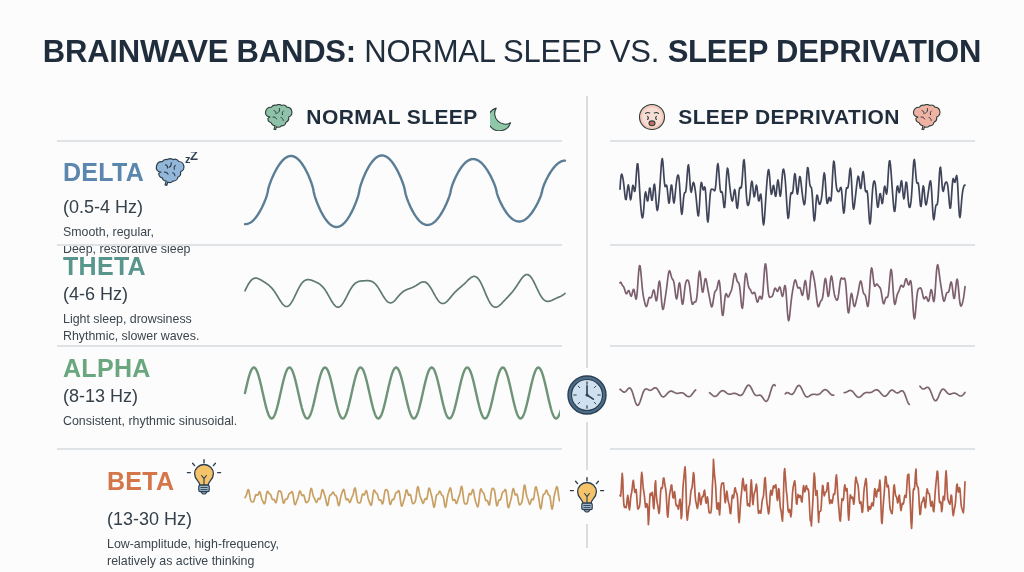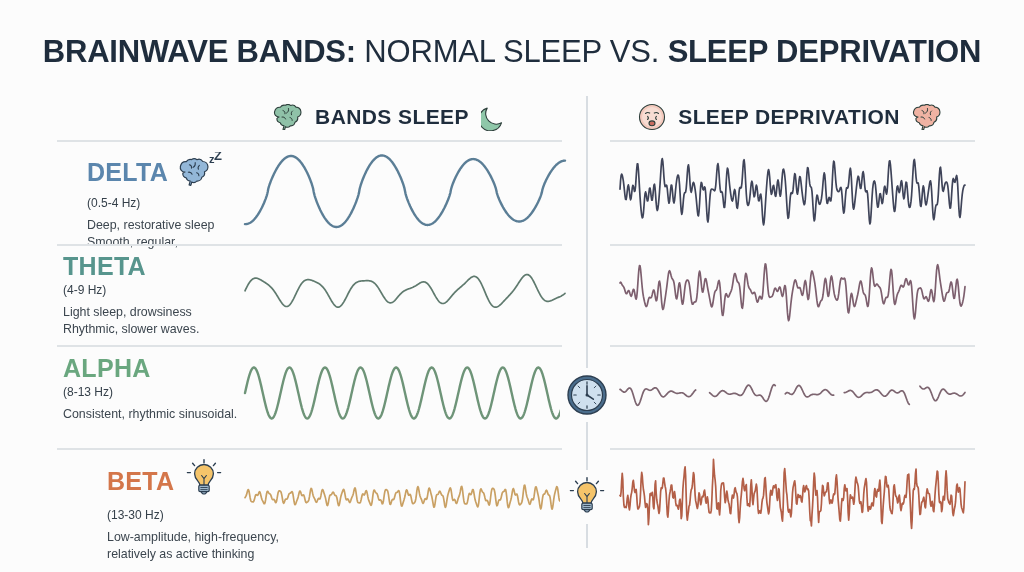--- a/index.html
+++ b/index.html
@@ -49,21 +49,21 @@
 
   .band-label{
     position:absolute;left:63px;width:215px;
   }
   .band-name{
     font-size:25px;font-weight:bold;letter-spacing:0.3px;line-height:1;
     display:inline-block;vertical-align:middle;
   }
   .band-icon-inline{display:inline-block;vertical-align:middle;margin-left:10px;}
   .band-freq{
-    font-size:12px;color:#35404a;margin-top:5px;line-height:1.15;
+    font-size:18px;color:#35404a;margin-top:5px;line-height:1.15;
   }
   .band-desc{
     font-size:12.4px;color:#3c464f;margin-top:6px;line-height:1.42;
   }
 
   .wave-box{position:absolute;}
   .wave-box svg{display:block;overflow:visible;}
 
   .center-icon{position:absolute;left:560px;width:54px;height:54px;
     display:flex;align-items:center;justify-content:center;}
@@ -77,21 +77,21 @@
     <span class="b">BRAINWAVE BANDS:</span><span class="n"> NORMAL SLEEP VS. </span><span class="b">SLEEP DEPRIVATION</span>
   </div>
 
   <div class="col-head" id="head-normal">
     <span class="head-icon">
       <svg width="30" height="26" viewBox="0 0 30 26">
         <path d="M6 13c-3 0-5-2.5-4.4-5.4C2.2 4.8 4.6 3 7.3 3.2 8.4 1.6 10.4.8 12.4 1.3c1.5-1 3.6-1 5.1.1 2-.8 4.3-.1 5.5 1.7 2.6.1 4.7 2.1 4.9 4.7.2 2.3-1.2 4.4-3.3 5.2.5 2.1-.6 4.3-2.6 5.2-.4 2.2-2.4 3.8-4.7 3.6-1.2 1.4-3.2 1.8-4.8.9l-.9 3.2-1.6-.5 1-3.5c-1.8-.2-3.3-1.5-3.8-3.2-2-.4-3.4-2.2-3.3-4.2A4.7 4.7 0 016 13z" fill="#8fc2a8" stroke="#2c3e3a" stroke-width="1.1" stroke-linejoin="round"></path>
         <path d="M10 6.5c1.6.4 2.3 1.8 2 3.3M15.5 4.5c.4 2.2-.3 3.6-2 4.6M19.5 7c-1.3 1-1.6 2.4-1 3.8M9 13c1.8-.3 3 .5 3.6 2M17 13.5c1.4.3 2.2 1.4 2.2 2.9" fill="none" stroke="#2c3e3a" stroke-width="1" stroke-linecap="round"></path>
       </svg>
     </span>
-    <span>BANDS SLEEP</span>
+    <span>NORMAL SLEEP</span>
     <span class="head-icon">
       <svg width="26" height="28" viewBox="0 0 26 28">
         <path d="M20.5 19.8A10.6 10.6 0 016.2 5.1a11.6 11.6 0 1014.3 14.7z" fill="#8fc7a9" stroke="#2c3e3a" stroke-width="1.1" stroke-linejoin="round"></path>
       </svg>
     </span>
   </div>
 
   <div class="col-head" id="head-deprived">
     <span class="head-icon">
       <svg width="28" height="28" viewBox="0 0 28 28">
@@ -110,51 +110,51 @@
       </svg>
     </span>
   </div>
 
   <div class="v-divider"></div>
 
   <div id="rows">
       <div class="row" style="top: 0px;">
         <div class="row-line-left" style="top: 140px;"></div>
         <div class="row-line-right" style="top: 140px;"></div>
-        <div class="band-label" style="top: 152px; margin-left: 24px;">
+        <div class="band-label" style="top: 152px;">
           <div><span class="band-name" style="color:#5b86ad">DELTA</span><span class="band-icon-inline">
     <svg width="46" height="36" viewBox="0 0 46 36">
       <path d="M7 20c-3.1 0-5.3-2.7-4.6-5.7C3 11.3 5.5 9.4 8.3 9.6 9.4 7.9 11.5 7 13.6 7.6c1.6-1.1 3.8-1 5.4.1 2.1-.9 4.5-.1 5.8 1.8 2.7.1 4.9 2.2 5.1 4.9.2 2.4-1.2 4.6-3.4 5.4.5 2.2-.6 4.5-2.7 5.5-.4 2.3-2.6 4-5 3.7-1.2 1.5-3.3 1.9-5 1l-1 3.4-1.7-.5 1.1-3.7c-1.9-.2-3.5-1.6-4-3.3-2.1-.5-3.5-2.4-3.4-4.5A4.9 4.9 0 017 20z" fill="#93b7d8" stroke="#2c3e50" stroke-width="1.2" stroke-linejoin="round"></path>
       <path d="M11.4 12.8c1.7.4 2.4 1.9 2.1 3.4M17.2 10.6c.4 2.3-.3 3.8-2.1 4.8M21.4 13.3c-1.3 1-1.6 2.5-1 4M10.3 20.2c1.9-.3 3.2.5 3.8 2.1M18.6 20.7c1.5.3 2.3 1.5 2.3 3" fill="none" stroke="#2c3e50" stroke-width="1.05" stroke-linecap="round"></path>
       <text x="31" y="11" font-family="Liberation Sans, sans-serif" font-size="11" font-weight="bold" fill="#2c3e50">z</text>
       <text x="36" y="7.5" font-family="Liberation Sans, sans-serif" font-size="13" font-weight="bold" fill="#2c3e50">Z</text>
     </svg></span></div>
           <div class="band-freq">(0.5-4 Hz)</div>
           <div class="band-desc">
+            <div>Smooth, regular,</div>
             <div>Deep, restorative sleep</div>
-            <div>Smooth, regular,</div>
           </div>
         </div>
         <div class="wave-box" style="left: 245px; top: 152px; width: 320px; height: 78px;">
           <svg width="320" height="78" viewBox="0 0 320 78">
             <path d="M0.00 72.12 L0.52 72.13 L1.03 72.10 L1.55 72.04 L2.06 71.95 L2.58 71.83 L3.10 71.67 L3.61 71.48 L4.13 71.26 L4.65 71.01 L5.16 70.72 L5.68 70.40 L6.19 70.05 L6.71 69.67 L7.23 69.25 L7.74 68.80 L8.26 68.32 L8.77 67.81 L9.29 67.26 L9.81 66.69 L10.32 66.08 L10.84 65.44 L11.35 64.76 L11.87 64.06 L12.39 63.32 L12.90 62.56 L13.42 61.76 L13.94 60.93 L14.45 60.06 L14.97 59.17 L15.48 58.24 L16.00 57.27 L16.52 56.28 L17.03 55.24 L17.55 54.17 L18.06 53.06 L18.58 51.91 L19.10 50.72 L19.61 49.47 L20.13 48.17 L20.65 46.81 L21.16 45.36 L21.68 43.80 L22.19 42.07 L22.71 39.95 L23.23 37.06 L23.74 35.16 L24.26 33.50 L24.77 31.98 L25.29 30.55 L25.81 29.19 L26.32 27.89 L26.84 26.64 L27.35 25.44 L27.87 24.27 L28.39 23.15 L28.90 22.06 L29.42 21.00 L29.94 19.98 L30.45 18.99 L30.97 18.03 L31.48 17.10 L32.00 16.21 L32.52 15.34 L33.03 14.50 L33.55 13.70 L34.06 12.93 L34.58 12.18 L35.10 11.47 L35.61 10.79 L36.13 10.14 L36.65 9.52 L37.16 8.93 L37.68 8.38 L38.19 7.85 L38.71 7.36 L39.23 6.91 L39.74 6.48 L40.26 6.09 L40.77 5.73 L41.29 5.40 L41.81 5.11 L42.32 4.85 L42.84 4.62 L43.35 4.43 L43.87 4.28 L44.39 4.15 L44.90 4.06 L45.42 4.01 L45.94 3.99 L46.45 4.00 L46.97 4.05 L47.48 4.14 L48.00 4.25 L48.52 4.41 L49.03 4.59 L49.55 4.82 L50.06 5.07 L50.58 5.36 L51.10 5.69 L51.61 6.05 L52.13 6.44 L52.65 6.87 L53.16 7.33 L53.68 7.82 L54.19 8.35 L54.71 8.91 L55.23 9.51 L55.74 10.14 L56.26 10.80 L56.77 11.50 L57.29 12.22 L57.81 12.99 L58.32 13.78 L58.84 14.61 L59.35 15.47 L59.87 16.36 L60.39 17.29 L60.90 18.25 L61.42 19.25 L61.94 20.28 L62.45 21.35 L62.97 22.45 L63.48 23.59 L64.00 24.78 L64.52 26.01 L65.03 27.28 L65.55 28.61 L66.06 30.01 L66.58 31.47 L67.10 33.04 L67.61 34.73 L68.13 36.66 L68.65 39.58 L69.16 41.93 L69.68 43.78 L70.19 45.44 L70.71 46.98 L71.23 48.43 L71.74 49.81 L72.26 51.14 L72.77 52.42 L73.29 53.65 L73.81 54.84 L74.32 55.99 L74.84 57.10 L75.35 58.18 L75.87 59.22 L76.39 60.23 L76.90 61.20 L77.42 62.14 L77.94 63.05 L78.45 63.93 L78.97 64.77 L79.48 65.58 L80.00 66.36 L80.52 67.11 L81.03 67.82 L81.55 68.50 L82.06 69.15 L82.58 69.76 L83.10 70.34 L83.61 70.89 L84.13 71.41 L84.65 71.89 L85.16 72.33 L85.68 72.74 L86.19 73.12 L86.71 73.46 L87.23 73.77 L87.74 74.04 L88.26 74.28 L88.77 74.49 L89.29 74.65 L89.81 74.79 L90.32 74.88 L90.84 74.94 L91.35 74.97 L91.87 74.96 L92.39 74.92 L92.90 74.84 L93.42 74.72 L93.94 74.57 L94.45 74.38 L94.97 74.16 L95.48 73.90 L96.00 73.61 L96.52 73.28 L97.03 72.92 L97.55 72.53 L98.06 72.09 L98.58 71.63 L99.10 71.13 L99.61 70.60 L100.13 70.03 L100.65 69.43 L101.16 68.79 L101.68 68.12 L102.19 67.42 L102.71 66.69 L103.23 65.92 L103.74 65.12 L104.26 64.29 L104.77 63.42 L105.29 62.52 L105.81 61.59 L106.32 60.62 L106.84 59.62 L107.35 58.59 L107.87 57.52 L108.39 56.41 L108.90 55.27 L109.42 54.09 L109.94 52.86 L110.45 51.59 L110.97 50.28 L111.48 48.90 L112.00 47.46 L112.52 45.94 L113.03 44.30 L113.55 42.51 L114.06 40.37 L114.58 37.28 L115.10 35.22 L115.61 33.46 L116.13 31.85 L116.65 30.34 L117.16 28.92 L117.68 27.55 L118.19 26.25 L118.71 24.99 L119.23 23.78 L119.74 22.61 L120.26 21.48 L120.77 20.39 L121.29 19.34 L121.81 18.32 L122.32 17.33 L122.84 16.38 L123.35 15.46 L123.87 14.58 L124.39 13.73 L124.90 12.91 L125.42 12.13 L125.94 11.38 L126.45 10.66 L126.97 9.98 L127.48 9.32 L128.00 8.71 L128.52 8.12 L129.03 7.57 L129.55 7.06 L130.06 6.57 L130.58 6.13 L131.10 5.71 L131.61 5.33 L132.13 4.99 L132.65 4.68 L133.16 4.40 L133.68 4.16 L134.19 3.96 L134.71 3.79 L135.23 3.65 L135.74 3.55 L136.26 3.49 L136.77 3.46 L137.29 3.46 L137.81 3.50 L138.32 3.58 L138.84 3.69 L139.35 3.83 L139.87 4.01 L140.39 4.23 L140.90 4.48 L141.42 4.76 L141.94 5.08 L142.45 5.43 L142.97 5.81 L143.48 6.23 L144.00 6.68 L144.52 7.17 L145.03 7.69 L145.55 8.24 L146.06 8.82 L146.58 9.44 L147.10 10.09 L147.61 10.77 L148.13 11.48 L148.65 12.23 L149.16 13.00 L149.68 13.81 L150.19 14.65 L150.71 15.52 L151.23 16.42 L151.74 17.36 L152.26 18.32 L152.77 19.32 L153.29 20.35 L153.81 21.41 L154.32 22.51 L154.84 23.65 L155.35 24.82 L155.87 26.04 L156.39 27.30 L156.90 28.61 L157.42 29.97 L157.94 31.41 L158.45 32.93 L158.97 34.57 L159.48 36.42 L160.00 39.00 L160.52 41.57 L161.03 43.42 L161.55 45.05 L162.06 46.56 L162.58 47.98 L163.10 49.33 L163.61 50.62 L164.13 51.85 L164.65 53.04 L165.16 54.19 L165.68 55.29 L166.19 56.36 L166.71 57.39 L167.23 58.39 L167.74 59.35 L168.26 60.28 L168.77 61.17 L169.29 62.03 L169.81 62.86 L170.32 63.66 L170.84 64.42 L171.35 65.15 L171.87 65.85 L172.39 66.52 L172.90 67.15 L173.42 67.76 L173.94 68.33 L174.45 68.86 L174.97 69.37 L175.48 69.84 L176.00 70.27 L176.52 70.68 L177.03 71.05 L177.55 71.39 L178.06 71.69 L178.58 71.96 L179.10 72.20 L179.61 72.41 L180.13 72.58 L180.65 72.72 L181.16 72.82 L181.68 72.89 L182.19 72.93 L182.71 72.93 L183.23 72.90 L183.74 72.84 L184.26 72.75 L184.77 72.62 L185.29 72.45 L185.81 72.26 L186.32 72.03 L186.84 71.77 L187.35 71.48 L187.87 71.15 L188.39 70.80 L188.90 70.41 L189.42 69.99 L189.94 69.54 L190.45 69.05 L190.97 68.54 L191.48 67.99 L192.00 67.42 L192.52 66.81 L193.03 66.18 L193.55 65.51 L194.06 64.81 L194.58 64.09 L195.10 63.33 L195.61 62.55 L196.13 61.74 L196.65 60.89 L197.16 60.02 L197.68 59.12 L198.19 58.19 L198.71 57.22 L199.23 56.23 L199.74 55.20 L200.26 54.15 L200.77 53.05 L201.29 51.92 L201.81 50.75 L202.32 49.54 L202.84 48.28 L203.35 46.96 L203.87 45.57 L204.39 44.09 L204.90 42.46 L205.42 40.57 L205.94 37.74 L206.45 35.79 L206.97 34.15 L207.48 32.67 L208.00 31.28 L208.52 29.97 L209.03 28.73 L209.55 27.54 L210.06 26.39 L210.58 25.29 L211.10 24.23 L211.61 23.20 L212.13 22.21 L212.65 21.25 L213.16 20.33 L213.68 19.44 L214.19 18.58 L214.71 17.76 L215.23 16.96 L215.74 16.19 L216.26 15.46 L216.77 14.76 L217.29 14.08 L217.81 13.44 L218.32 12.83 L218.84 12.24 L219.35 11.69 L219.87 11.17 L220.39 10.68 L220.90 10.22 L221.42 9.80 L221.94 9.40 L222.45 9.03 L222.97 8.70 L223.48 8.40 L224.00 8.12 L224.52 7.88 L225.03 7.67 L225.55 7.49 L226.06 7.35 L226.58 7.23 L227.10 7.15 L227.61 7.09 L228.13 7.07 L228.65 7.08 L229.16 7.12 L229.68 7.20 L230.19 7.30 L230.71 7.43 L231.23 7.60 L231.74 7.80 L232.26 8.02 L232.77 8.28 L233.29 8.57 L233.81 8.88 L234.32 9.23 L234.84 9.61 L235.35 10.02 L235.87 10.45 L236.39 10.92 L236.90 11.41 L237.42 11.94 L237.94 12.49 L238.45 13.07 L238.97 13.68 L239.48 14.32 L240.00 14.98 L240.52 15.67 L241.03 16.40 L241.55 17.14 L242.06 17.92 L242.58 18.72 L243.10 19.56 L243.61 20.42 L244.13 21.30 L244.65 22.22 L245.16 23.17 L245.68 24.15 L246.19 25.16 L246.71 26.20 L247.23 27.28 L247.74 28.40 L248.26 29.56 L248.77 30.77 L249.29 32.04 L249.81 33.39 L250.32 34.83 L250.84 36.45 L251.35 38.50 L251.87 41.04 L252.39 42.72 L252.90 44.20 L253.42 45.56 L253.94 46.83 L254.45 48.05 L254.97 49.20 L255.48 50.31 L256.00 51.38 L256.52 52.41 L257.03 53.40 L257.55 54.36 L258.06 55.29 L258.58 56.18 L259.10 57.05 L259.61 57.88 L260.13 58.69 L260.65 59.47 L261.16 60.21 L261.68 60.93 L262.19 61.62 L262.71 62.28 L263.23 62.92 L263.74 63.52 L264.26 64.10 L264.77 64.64 L265.29 65.16 L265.81 65.65 L266.32 66.11 L266.84 66.55 L267.35 66.95 L267.87 67.32 L268.39 67.67 L268.90 67.98 L269.42 68.27 L269.94 68.52 L270.45 68.75 L270.97 68.94 L271.48 69.11 L272.00 69.25 L272.52 69.36 L273.03 69.43 L273.55 69.48 L274.06 69.50 L274.58 69.49 L275.10 69.45 L275.61 69.38 L276.13 69.27 L276.65 69.14 L277.16 68.98 L277.68 68.79 L278.19 68.58 L278.71 68.33 L279.23 68.05 L279.74 67.75 L280.26 67.41 L280.77 67.05 L281.29 66.66 L281.81 66.23 L282.32 65.79 L282.84 65.31 L283.35 64.80 L283.87 64.27 L284.39 63.71 L284.90 63.12 L285.42 62.51 L285.94 61.87 L286.45 61.20 L286.97 60.50 L287.48 59.77 L288.00 59.02 L288.52 58.24 L289.03 57.44 L289.55 56.60 L290.06 55.74 L290.58 54.84 L291.10 53.92 L291.61 52.97 L292.13 51.98 L292.65 50.96 L293.16 49.91 L293.68 48.81 L294.19 47.67 L294.71 46.47 L295.23 45.21 L295.74 43.87 L296.26 42.40 L296.77 40.72 L297.29 38.16 L297.81 36.28 L298.32 34.74 L298.84 33.35 L299.35 32.06 L299.87 30.84 L300.39 29.68 L300.90 28.57 L301.42 27.50 L301.94 26.46 L302.45 25.46 L302.97 24.50 L303.48 23.57 L304.00 22.67 L304.52 21.79 L305.03 20.95 L305.55 20.13 L306.06 19.35 L306.58 18.58 L307.10 17.85 L307.61 17.15 L308.13 16.47 L308.65 15.82 L309.16 15.20 L309.68 14.60 L310.19 14.03 L310.71 13.49 L311.23 12.98 L311.74 12.49 L312.26 12.04 L312.77 11.61 L313.29 11.21 L313.81 10.84 L314.32 10.49 L314.84 10.18 L315.35 9.89 L315.87 9.64 L316.39 9.41 L316.90 9.21 L317.42 9.04 L317.94 8.90 L318.45 8.79 L318.97 8.71 L319.48 8.66 L320.00 8.64" fill="none" stroke="#5b7e96" stroke-width="2.4" stroke-linecap="round" stroke-linejoin="round"></path>
           </svg>
         </div>
         <div class="wave-box" style="left: 620px; top: 152px; width: 345px; height: 78px;">
           <svg width="345" height="78" viewBox="0 0 345 78">
             <path d="M0.00 37.17 L0.56 28.47 L1.11 23.55 L1.67 22.16 L2.23 23.19 L2.78 25.58 L3.34 28.94 L3.90 33.34 L4.45 38.61 L5.01 43.79 L5.56 47.27 L6.12 47.60 L6.68 44.47 L7.23 39.28 L7.79 34.60 L8.35 32.91 L8.90 35.19 L9.46 40.28 L10.02 45.44 L10.57 47.85 L11.13 46.20 L11.69 41.46 L12.24 36.24 L12.80 33.32 L13.35 33.88 L13.91 36.85 L14.47 39.47 L15.02 38.90 L15.58 33.91 L16.14 25.68 L16.69 17.22 L17.25 11.91 L17.81 11.84 L18.36 17.04 L18.92 25.77 L19.48 35.65 L20.03 44.84 L20.59 52.54 L21.15 58.72 L21.70 63.34 L22.26 65.88 L22.81 65.45 L23.37 61.56 L23.93 54.88 L24.48 47.42 L25.04 41.79 L25.60 39.88 L26.15 41.82 L26.71 45.76 L27.27 48.85 L27.82 48.85 L28.38 45.42 L28.94 40.33 L29.49 36.45 L30.05 36.03 L30.60 39.32 L31.16 44.37 L31.72 48.13 L32.27 48.19 L32.83 44.19 L33.39 38.12 L33.94 33.21 L34.50 32.21 L35.06 35.98 L35.61 43.13 L36.17 50.89 L36.73 56.52 L37.28 58.51 L37.84 56.90 L38.40 52.67 L38.95 46.84 L39.51 39.86 L40.06 31.80 L40.62 22.98 L41.18 14.55 L41.73 8.45 L42.29 6.60 L42.85 9.75 L43.40 16.80 L43.96 25.07 L44.52 31.59 L45.07 34.57 L45.63 34.36 L46.19 33.12 L46.74 33.50 L47.30 36.96 L47.85 42.81 L48.41 48.54 L48.97 51.25 L49.52 49.40 L50.08 43.78 L50.64 37.20 L51.19 32.99 L51.75 33.24 L52.31 37.72 L52.86 44.10 L53.42 49.29 L53.98 50.96 L54.53 48.59 L55.09 43.37 L55.65 37.22 L56.20 31.74 L56.76 27.58 L57.31 24.72 L57.87 23.12 L58.43 23.29 L58.98 26.20 L59.54 32.47 L60.10 41.56 L60.65 51.42 L61.21 59.14 L61.77 62.31 L62.32 60.24 L62.88 54.40 L63.44 47.70 L63.99 42.83 L64.55 40.88 L65.10 40.74 L65.66 39.95 L66.22 36.33 L66.77 29.45 L67.33 21.14 L67.89 14.62 L68.44 12.75 L69.00 16.43 L69.56 24.12 L70.11 32.59 L70.67 38.57 L71.23 40.35 L71.78 38.35 L72.34 34.60 L72.90 31.43 L73.45 30.31 L74.01 31.40 L74.56 34.01 L75.12 37.44 L75.68 41.53 L76.23 46.57 L76.79 52.62 L77.35 58.79 L77.90 63.24 L78.46 63.90 L79.02 59.71 L79.57 51.50 L80.13 41.88 L80.69 34.09 L81.24 30.44 L81.80 31.15 L82.35 34.33 L82.91 37.24 L83.47 37.92 L84.02 36.44 L84.58 34.85 L85.14 35.86 L85.69 41.19 L86.25 50.28 L86.81 60.37 L87.36 67.85 L87.92 70.00 L88.48 66.33 L89.03 58.62 L89.59 49.91 L90.15 42.88 L90.70 38.77 L91.26 37.24 L91.81 37.08 L92.37 37.23 L92.93 37.38 L93.48 37.74 L94.04 38.43 L94.60 38.83 L95.15 37.67 L95.71 33.82 L96.27 27.27 L96.82 19.60 L97.38 13.54 L97.94 11.66 L98.49 14.98 L99.05 22.28 L99.60 30.69 L100.16 37.18 L100.72 40.16 L101.27 40.24 L101.83 39.73 L102.39 41.10 L102.94 45.29 L103.50 51.04 L104.06 55.42 L104.61 55.49 L105.17 49.99 L105.73 40.12 L106.28 29.01 L106.84 20.26 L107.40 16.20 L107.95 17.15 L108.51 21.63 L109.06 27.51 L109.62 33.15 L110.18 37.97 L110.73 42.11 L111.29 45.70 L111.85 48.30 L112.40 49.02 L112.96 47.27 L113.52 43.51 L114.07 39.48 L114.63 37.49 L115.19 39.12 L115.74 44.24 L116.30 50.74 L116.85 55.58 L117.41 56.35 L117.97 52.60 L118.52 46.07 L119.08 39.72 L119.64 35.97 L120.19 35.32 L120.75 36.13 L121.31 35.64 L121.86 31.73 L122.42 24.33 L122.98 15.66 L123.53 9.15 L124.09 7.70 L124.65 12.26 L125.20 21.44 L125.76 32.35 L126.31 42.05 L126.87 48.80 L127.43 52.35 L127.98 53.44 L128.54 52.83 L129.10 50.75 L129.65 47.01 L130.21 41.68 L130.77 35.73 L131.32 30.96 L131.88 29.21 L132.44 31.30 L132.99 36.27 L133.55 41.68 L134.10 44.79 L134.66 44.09 L135.22 40.20 L135.77 35.56 L136.33 33.08 L136.89 34.46 L137.44 39.21 L138.00 44.91 L138.56 48.66 L139.11 48.81 L139.67 45.97 L140.23 42.72 L140.78 42.12 L141.34 45.99 L141.90 53.81 L142.45 63.00 L143.01 70.18 L143.56 72.83 L144.12 70.29 L144.68 63.72 L145.23 55.12 L145.79 46.24 L146.35 37.97 L146.90 30.50 L147.46 24.03 L148.02 19.32 L148.57 17.57 L149.13 19.67 L149.69 25.35 L150.24 32.77 L150.80 39.22 L151.35 42.34 L151.91 41.41 L152.47 37.82 L153.02 34.28 L153.58 33.30 L154.14 35.70 L154.69 40.12 L155.25 43.81 L155.81 44.26 L156.36 40.76 L156.92 34.88 L157.48 29.68 L158.03 27.94 L158.59 30.62 L159.15 36.26 L159.70 41.80 L160.26 44.19 L160.81 41.96 L161.37 35.82 L161.93 28.11 L162.48 21.49 L163.04 17.71 L163.60 17.13 L164.15 19.13 L164.71 23.02 L165.27 28.53 L165.82 35.81 L166.38 44.73 L166.94 54.22 L167.49 62.21 L168.05 66.39 L168.60 65.43 L169.16 59.87 L169.72 52.09 L170.27 45.15 L170.83 41.27 L171.39 40.67 L171.94 41.52 L172.50 41.19 L173.06 37.89 L173.61 31.90 L174.17 25.49 L174.73 21.69 L175.28 22.54 L175.84 27.78 L176.40 34.95 L176.95 40.60 L177.51 42.15 L178.06 39.14 L178.62 33.31 L179.18 27.59 L179.73 24.54 L180.29 25.16 L180.85 28.81 L181.40 33.93 L181.96 39.09 L182.52 43.65 L183.07 47.58 L183.63 50.80 L184.19 52.65 L184.74 51.87 L185.30 47.41 L185.85 39.35 L186.41 29.45 L186.97 20.62 L187.52 15.69 L188.08 15.97 L188.64 20.54 L189.19 26.79 L189.75 31.89 L190.31 34.35 L190.86 34.86 L191.42 35.73 L191.98 39.36 L192.53 46.61 L193.09 56.04 L193.65 64.53 L194.20 68.86 L194.76 67.45 L195.31 61.20 L195.87 53.01 L196.43 46.23 L196.98 43.08 L197.54 43.78 L198.10 46.83 L198.65 50.10 L199.21 52.06 L199.77 52.30 L200.32 51.25 L200.88 49.39 L201.44 46.64 L201.99 42.49 L202.55 36.63 L203.10 29.75 L203.66 23.71 L204.22 20.87 L204.77 22.85 L205.33 29.43 L205.89 38.40 L206.44 46.53 L207.00 51.13 L207.56 51.44 L208.11 48.89 L208.67 46.13 L209.23 45.35 L209.78 46.89 L210.34 48.98 L210.90 48.79 L211.45 44.17 L212.01 35.11 L212.56 23.91 L213.12 14.20 L213.68 9.15 L214.23 9.97 L214.79 15.54 L215.35 23.23 L215.90 30.32 L216.46 35.21 L217.02 37.83 L217.57 39.00 L218.13 39.54 L218.69 39.65 L219.24 39.04 L219.80 37.55 L220.35 35.83 L220.91 35.32 L221.47 37.56 L222.02 43.06 L222.58 50.61 L223.14 57.58 L223.69 61.13 L224.25 59.65 L224.81 53.76 L225.36 45.99 L225.92 39.42 L226.48 36.03 L227.03 35.63 L227.59 36.14 L228.15 34.97 L228.70 30.74 L229.26 24.29 L229.81 18.39 L230.37 16.23 L230.93 19.71 L231.48 28.34 L232.04 39.44 L232.60 49.46 L233.15 55.66 L233.71 57.10 L234.27 54.67 L234.82 50.15 L235.38 45.05 L235.94 40.06 L236.49 35.16 L237.05 30.38 L237.60 26.34 L238.16 24.21 L238.72 24.94 L239.27 28.39 L239.83 33.00 L240.39 36.31 L240.94 36.28 L241.50 32.46 L242.06 26.50 L242.61 21.33 L243.17 19.65 L243.73 22.45 L244.28 28.43 L244.84 34.81 L245.40 38.94 L245.95 39.89 L246.51 38.96 L247.06 38.89 L247.62 42.17 L248.18 49.47 L248.73 59.06 L249.29 67.64 L249.85 71.97 L250.40 70.43 L250.96 63.70 L251.52 54.19 L252.07 44.70 L252.63 37.22 L253.19 32.34 L253.74 29.73 L254.30 28.89 L254.85 29.83 L255.41 32.94 L255.97 38.32 L256.52 45.14 L257.08 51.50 L257.64 55.20 L258.19 54.89 L258.75 51.02 L259.31 45.76 L259.86 41.97 L260.42 41.61 L260.98 44.62 L261.53 48.93 L262.09 51.61 L262.65 50.62 L263.20 46.00 L263.76 39.89 L264.31 35.28 L264.87 34.26 L265.43 36.72 L265.98 40.40 L266.54 42.11 L267.10 39.53 L267.65 32.47 L268.21 22.98 L268.77 14.27 L269.32 9.14 L269.88 8.78 L270.44 12.64 L270.99 19.12 L271.55 26.67 L272.10 34.45 L272.66 42.23 L273.22 49.69 L273.77 55.95 L274.33 59.49 L274.89 59.00 L275.44 54.29 L276.00 46.86 L276.56 39.42 L277.11 34.70 L277.67 33.97 L278.23 36.40 L278.78 39.50 L279.34 40.61 L279.90 38.48 L280.45 34.04 L281.01 29.89 L281.56 28.72 L282.12 31.73 L282.68 37.75 L283.23 43.86 L283.79 46.95 L284.35 45.48 L284.90 40.28 L285.46 34.11 L286.02 30.17 L286.57 30.46 L287.13 34.91 L287.69 41.71 L288.24 48.41 L288.80 53.18 L289.35 55.35 L289.91 55.23 L290.47 53.25 L291.02 49.41 L291.58 43.31 L292.14 34.80 L292.69 24.75 L293.25 15.23 L293.81 8.84 L294.36 7.48 L294.92 11.22 L295.48 18.11 L296.03 25.11 L296.59 29.69 L297.15 31.10 L297.70 30.76 L298.26 31.24 L298.81 34.58 L299.37 40.95 L299.93 48.35 L300.48 53.68 L301.04 54.46 L301.60 50.34 L302.15 43.35 L302.71 36.87 L303.27 33.91 L303.82 35.62 L304.38 40.85 L304.94 47.02 L305.49 51.51 L306.05 52.91 L306.60 51.40 L307.16 48.13 L307.72 44.29 L308.27 40.43 L308.83 36.55 L309.39 32.70 L309.94 29.62 L310.50 28.81 L311.06 31.74 L311.61 38.84 L312.17 48.79 L312.73 58.77 L313.28 65.69 L313.84 67.67 L314.40 65.01 L314.95 59.97 L315.51 55.41 L316.06 53.14 L316.62 52.90 L317.18 52.56 L317.73 49.57 L318.29 42.62 L318.85 32.67 L319.40 22.67 L319.96 16.10 L320.52 15.14 L321.07 19.60 L321.63 27.09 L322.19 34.30 L322.74 38.63 L323.30 39.28 L323.85 37.23 L324.41 34.25 L324.97 31.84 L325.52 30.52 L326.08 30.07 L326.64 30.18 L327.19 31.11 L327.75 33.65 L328.31 38.44 L328.86 45.10 L329.42 51.87 L329.98 56.21 L330.53 56.00 L331.09 50.84 L331.65 42.43 L332.20 33.88 L332.76 28.13 L333.31 26.46 L333.87 27.89 L334.43 29.95 L334.98 30.26 L335.54 28.08 L336.10 24.87 L336.65 23.47 L337.21 26.42 L337.77 34.38 L338.32 45.57 L338.88 56.52 L339.44 63.76 L339.99 65.40 L340.55 61.85 L341.10 55.27 L341.66 48.24 L342.22 42.55 L342.77 38.65 L343.33 36.05 L343.89 34.19 L344.44 33.05 L345.00 33.08" fill="none" stroke="#3f4459" stroke-width="1.7" stroke-linecap="round" stroke-linejoin="round"></path>
           </svg>
         </div>
       </div>
       <div class="row" style="top: 0px;">
         <div class="row-line-left" style="top: 244px;"></div>
         <div class="row-line-right" style="top: 244px;"></div>
         <div class="band-label" style="top: 254px;">
           <div><span class="band-name" style="color:#57958d">THETA</span></div>
-          <div class="band-freq">(4-9 Hz)</div>
+          <div class="band-freq">(4-6 Hz)</div>
           <div class="band-desc">
             <div>Light sleep, drowsiness</div>
             <div>Rhythmic, slower waves.</div>
           </div>
         </div>
         <div class="wave-box" style="left: 245px; top: 258px; width: 320px; height: 66px;">
           <svg width="320" height="66" viewBox="0 0 320 66">
             <path d="M0.00 32.76 L0.52 31.67 L1.03 30.61 L1.55 29.57 L2.06 28.56 L2.58 27.60 L3.10 26.67 L3.61 25.80 L4.13 24.98 L4.65 24.22 L5.16 23.52 L5.68 22.89 L6.19 22.32 L6.71 21.82 L7.23 21.38 L7.74 21.02 L8.26 20.72 L8.77 20.48 L9.29 20.31 L9.81 20.20 L10.32 20.14 L10.84 20.14 L11.35 20.18 L11.87 20.27 L12.39 20.39 L12.90 20.56 L13.42 20.75 L13.94 20.97 L14.45 21.22 L14.97 21.48 L15.48 21.76 L16.00 22.05 L16.52 22.35 L17.03 22.65 L17.55 22.97 L18.06 23.29 L18.58 23.61 L19.10 23.93 L19.61 24.26 L20.13 24.59 L20.65 24.93 L21.16 25.27 L21.68 25.62 L22.19 25.98 L22.71 26.36 L23.23 26.75 L23.74 27.16 L24.26 27.59 L24.77 28.04 L25.29 28.52 L25.81 29.02 L26.32 29.56 L26.84 30.12 L27.35 30.72 L27.87 31.35 L28.39 32.01 L28.90 32.71 L29.42 33.43 L29.94 34.19 L30.45 34.97 L30.97 35.78 L31.48 36.61 L32.00 37.45 L32.52 38.30 L33.03 39.16 L33.55 40.02 L34.06 40.88 L34.58 41.72 L35.10 42.54 L35.61 43.34 L36.13 44.10 L36.65 44.82 L37.16 45.50 L37.68 46.12 L38.19 46.68 L38.71 47.18 L39.23 47.60 L39.74 47.95 L40.26 48.21 L40.77 48.39 L41.29 48.48 L41.81 48.49 L42.32 48.40 L42.84 48.21 L43.35 47.94 L43.87 47.58 L44.39 47.12 L44.90 46.59 L45.42 45.97 L45.94 45.27 L46.45 44.50 L46.97 43.67 L47.48 42.78 L48.00 41.83 L48.52 40.85 L49.03 39.82 L49.55 38.77 L50.06 37.69 L50.58 36.61 L51.10 35.52 L51.61 34.44 L52.13 33.36 L52.65 32.31 L53.16 31.28 L53.68 30.29 L54.19 29.34 L54.71 28.43 L55.23 27.57 L55.74 26.76 L56.26 26.02 L56.77 25.33 L57.29 24.70 L57.81 24.13 L58.32 23.63 L58.84 23.18 L59.35 22.80 L59.87 22.48 L60.39 22.22 L60.90 22.01 L61.42 21.85 L61.94 21.74 L62.45 21.67 L62.97 21.65 L63.48 21.66 L64.00 21.71 L64.52 21.78 L65.03 21.88 L65.55 22.01 L66.06 22.15 L66.58 22.30 L67.10 22.47 L67.61 22.65 L68.13 22.84 L68.65 23.04 L69.16 23.25 L69.68 23.46 L70.19 23.68 L70.71 23.91 L71.23 24.15 L71.74 24.40 L72.26 24.66 L72.77 24.94 L73.29 25.24 L73.81 25.55 L74.32 25.89 L74.84 26.26 L75.35 26.65 L75.87 27.08 L76.39 27.54 L76.90 28.03 L77.42 28.56 L77.94 29.13 L78.45 29.74 L78.97 30.39 L79.48 31.08 L80.00 31.80 L80.52 32.57 L81.03 33.36 L81.55 34.19 L82.06 35.05 L82.58 35.93 L83.10 36.83 L83.61 37.75 L84.13 38.67 L84.65 39.60 L85.16 40.52 L85.68 41.43 L86.19 42.32 L86.71 43.19 L87.23 44.03 L87.74 44.82 L88.26 45.57 L88.77 46.26 L89.29 46.89 L89.81 47.46 L90.32 47.95 L90.84 48.37 L91.35 48.70 L91.87 48.95 L92.39 49.11 L92.90 49.18 L93.42 49.16 L93.94 49.05 L94.45 48.84 L94.97 48.55 L95.48 48.17 L96.00 47.70 L96.52 47.15 L97.03 46.53 L97.55 45.84 L98.06 45.08 L98.58 44.26 L99.10 43.39 L99.61 42.47 L100.13 41.52 L100.65 40.54 L101.16 39.54 L101.68 38.53 L102.19 37.51 L102.71 36.49 L103.23 35.48 L103.74 34.49 L104.26 33.52 L104.77 32.58 L105.29 31.67 L105.81 30.80 L106.32 29.98 L106.84 29.20 L107.35 28.47 L107.87 27.79 L108.39 27.16 L108.90 26.59 L109.42 26.06 L109.94 25.59 L110.45 25.17 L110.97 24.80 L111.48 24.47 L112.00 24.18 L112.52 23.94 L113.03 23.73 L113.55 23.55 L114.06 23.40 L114.58 23.28 L115.10 23.18 L115.61 23.10 L116.13 23.03 L116.65 22.97 L117.16 22.93 L117.68 22.89 L118.19 22.85 L118.71 22.82 L119.23 22.79 L119.74 22.76 L120.26 22.74 L120.77 22.72 L121.29 22.70 L121.81 22.69 L122.32 22.69 L122.84 22.70 L123.35 22.72 L123.87 22.76 L124.39 22.82 L124.90 22.90 L125.42 23.01 L125.94 23.15 L126.45 23.33 L126.97 23.54 L127.48 23.79 L128.00 24.09 L128.52 24.43 L129.03 24.81 L129.55 25.25 L130.06 25.73 L130.58 26.26 L131.10 26.84 L131.61 27.47 L132.13 28.14 L132.65 28.86 L133.16 29.61 L133.68 30.40 L134.19 31.22 L134.71 32.07 L135.23 32.94 L135.74 33.82 L136.26 34.71 L136.77 35.60 L137.29 36.49 L137.81 37.36 L138.32 38.22 L138.84 39.04 L139.35 39.84 L139.87 40.59 L140.39 41.30 L140.90 41.96 L141.42 42.55 L141.94 43.09 L142.45 43.56 L142.97 43.96 L143.48 44.28 L144.00 44.53 L144.52 44.71 L145.03 44.80 L145.55 44.82 L146.06 44.77 L146.58 44.64 L147.10 44.45 L147.61 44.18 L148.13 43.86 L148.65 43.47 L149.16 43.04 L149.68 42.55 L150.19 42.03 L150.71 41.48 L151.23 40.89 L151.74 40.29 L152.26 39.67 L152.77 39.04 L153.29 38.42 L153.81 37.80 L154.32 37.19 L154.84 36.60 L155.35 36.03 L155.87 35.53 L156.39 35.05 L156.90 34.60 L157.42 34.17 L157.94 33.77 L158.45 33.39 L158.97 33.04 L159.48 32.72 L160.00 32.42 L160.52 32.15 L161.03 31.89 L161.55 31.66 L162.06 31.45 L162.58 31.25 L163.10 31.06 L163.61 30.88 L164.13 30.70 L164.65 30.53 L165.16 30.35 L165.68 30.17 L166.19 29.98 L166.71 29.78 L167.23 29.57 L167.74 29.35 L168.26 29.11 L168.77 28.85 L169.29 28.58 L169.81 28.30 L170.32 27.99 L170.84 27.68 L171.35 27.35 L171.87 27.02 L172.39 26.68 L172.90 26.34 L173.42 26.00 L173.94 25.67 L174.45 25.36 L174.97 25.06 L175.48 24.78 L176.00 24.53 L176.52 24.32 L177.03 24.14 L177.55 24.01 L178.06 23.93 L178.58 23.90 L179.10 23.92 L179.61 24.01 L180.13 24.16 L180.65 24.37 L181.16 24.65 L181.68 25.00 L182.19 25.41 L182.71 25.89 L183.23 26.44 L183.74 27.05 L184.26 27.72 L184.77 28.44 L185.29 29.21 L185.81 30.03 L186.32 30.89 L186.84 31.78 L187.35 32.69 L187.87 33.63 L188.39 34.57 L188.90 35.52 L189.42 36.47 L189.94 37.40 L190.45 38.31 L190.97 39.19 L191.48 40.04 L192.00 40.85 L192.52 41.60 L193.03 42.30 L193.55 42.95 L194.06 43.52 L194.58 44.03 L195.10 44.47 L195.61 44.83 L196.13 45.11 L196.65 45.32 L197.16 45.45 L197.68 45.51 L198.19 45.49 L198.71 45.39 L199.23 45.23 L199.74 45.00 L200.26 44.71 L200.77 44.37 L201.29 43.96 L201.81 43.52 L202.32 43.03 L202.84 42.50 L203.35 41.94 L203.87 41.36 L204.39 40.76 L204.90 40.15 L205.42 39.52 L205.94 38.90 L206.45 38.27 L206.97 37.64 L207.48 37.03 L208.00 36.42 L208.52 35.83 L209.03 35.25 L209.55 34.69 L210.06 34.15 L210.58 33.62 L211.10 33.11 L211.61 32.61 L212.13 32.13 L212.65 31.66 L213.16 31.20 L213.68 30.75 L214.19 30.31 L214.71 29.87 L215.23 29.44 L215.74 29.00 L216.26 28.56 L216.77 28.12 L217.29 27.66 L217.81 27.21 L218.32 26.74 L218.84 26.26 L219.35 25.78 L219.87 25.28 L220.39 24.78 L220.90 24.27 L221.42 23.76 L221.94 23.24 L222.45 22.73 L222.97 22.22 L223.48 21.73 L224.00 21.24 L224.52 20.78 L225.03 20.34 L225.55 19.93 L226.06 19.56 L226.58 19.23 L227.10 18.94 L227.61 18.71 L228.13 18.54 L228.65 18.42 L229.16 18.38 L229.68 18.41 L230.19 18.51 L230.71 18.69 L231.23 18.95 L231.74 19.29 L232.26 19.72 L232.77 20.22 L233.29 20.81 L233.81 21.49 L234.32 22.23 L234.84 23.06 L235.35 23.95 L235.87 24.91 L236.39 25.93 L236.90 27.00 L237.42 28.12 L237.94 29.28 L238.45 30.46 L238.97 31.68 L239.48 32.90 L240.00 34.14 L240.52 35.37 L241.03 36.59 L241.55 37.79 L242.06 38.96 L242.58 40.09 L243.10 41.19 L243.61 42.23 L244.13 43.21 L244.65 44.13 L245.16 44.98 L245.68 45.76 L246.19 46.47 L246.71 47.09 L247.23 47.64 L247.74 48.10 L248.26 48.48 L248.77 48.78 L249.29 49.00 L249.81 49.14 L250.32 49.20 L250.84 49.19 L251.35 49.11 L251.87 48.97 L252.39 48.76 L252.90 48.50 L253.42 48.19 L253.94 47.84 L254.45 47.44 L254.97 47.01 L255.48 46.55 L256.00 46.07 L256.52 45.56 L257.03 45.04 L257.55 44.51 L258.06 43.97 L258.58 43.42 L259.10 42.87 L259.61 42.32 L260.13 41.77 L260.65 41.22 L261.16 40.67 L261.68 40.13 L262.19 39.58 L262.71 39.04 L263.23 38.49 L263.74 37.94 L264.26 37.39 L264.77 36.83 L265.29 36.26 L265.81 35.68 L266.32 35.09 L266.84 34.49 L267.35 33.87 L267.87 33.23 L268.39 32.57 L268.90 31.89 L269.42 31.20 L269.94 30.48 L270.45 29.75 L270.97 28.99 L271.48 28.23 L272.00 27.45 L272.52 26.66 L273.03 25.86 L273.55 25.07 L274.06 24.27 L274.58 23.48 L275.10 22.71 L275.61 21.95 L276.13 21.22 L276.65 20.53 L277.16 19.86 L277.68 19.24 L278.19 18.68 L278.71 18.16 L279.23 17.71 L279.74 17.33 L280.26 17.02 L280.77 16.78 L281.29 16.63 L281.81 16.55 L282.32 16.57 L282.84 16.67 L283.35 16.86 L283.87 17.14 L284.39 17.51 L284.90 17.96 L285.42 18.50 L285.94 19.12 L286.45 19.82 L286.97 20.59 L287.48 21.42 L288.00 22.31 L288.52 23.26 L289.03 24.26 L289.55 25.29 L290.06 26.35 L290.58 27.44 L291.10 28.54 L291.61 29.64 L292.13 30.74 L292.65 31.83 L293.16 32.90 L293.68 33.95 L294.19 34.96 L294.71 35.93 L295.23 36.86 L295.74 37.73 L296.26 38.55 L296.77 39.31 L297.29 40.01 L297.81 40.64 L298.32 41.20 L298.84 41.70 L299.35 42.12 L299.87 42.48 L300.39 42.78 L300.90 43.01 L301.42 43.18 L301.94 43.30 L302.45 43.36 L302.97 43.37 L303.48 43.33 L304.00 43.25 L304.52 43.14 L305.03 43.00 L305.55 42.83 L306.06 42.63 L306.58 42.42 L307.10 42.20 L307.61 41.96 L308.13 41.72 L308.65 41.48 L309.16 41.24 L309.68 40.99 L310.19 40.75 L310.71 40.51 L311.23 40.28 L311.74 40.05 L312.26 39.82 L312.77 39.59 L313.29 39.37 L313.81 39.14 L314.32 38.91 L314.84 38.67 L315.35 38.43 L315.87 38.17 L316.39 37.89 L316.90 37.60 L317.42 37.29 L317.94 36.95 L318.45 36.59 L318.97 36.21 L319.48 35.79 L320.00 35.34" fill="none" stroke="#5f7a6e" stroke-width="1.7" stroke-linecap="round" stroke-linejoin="round"></path>
           </svg>
         </div>

